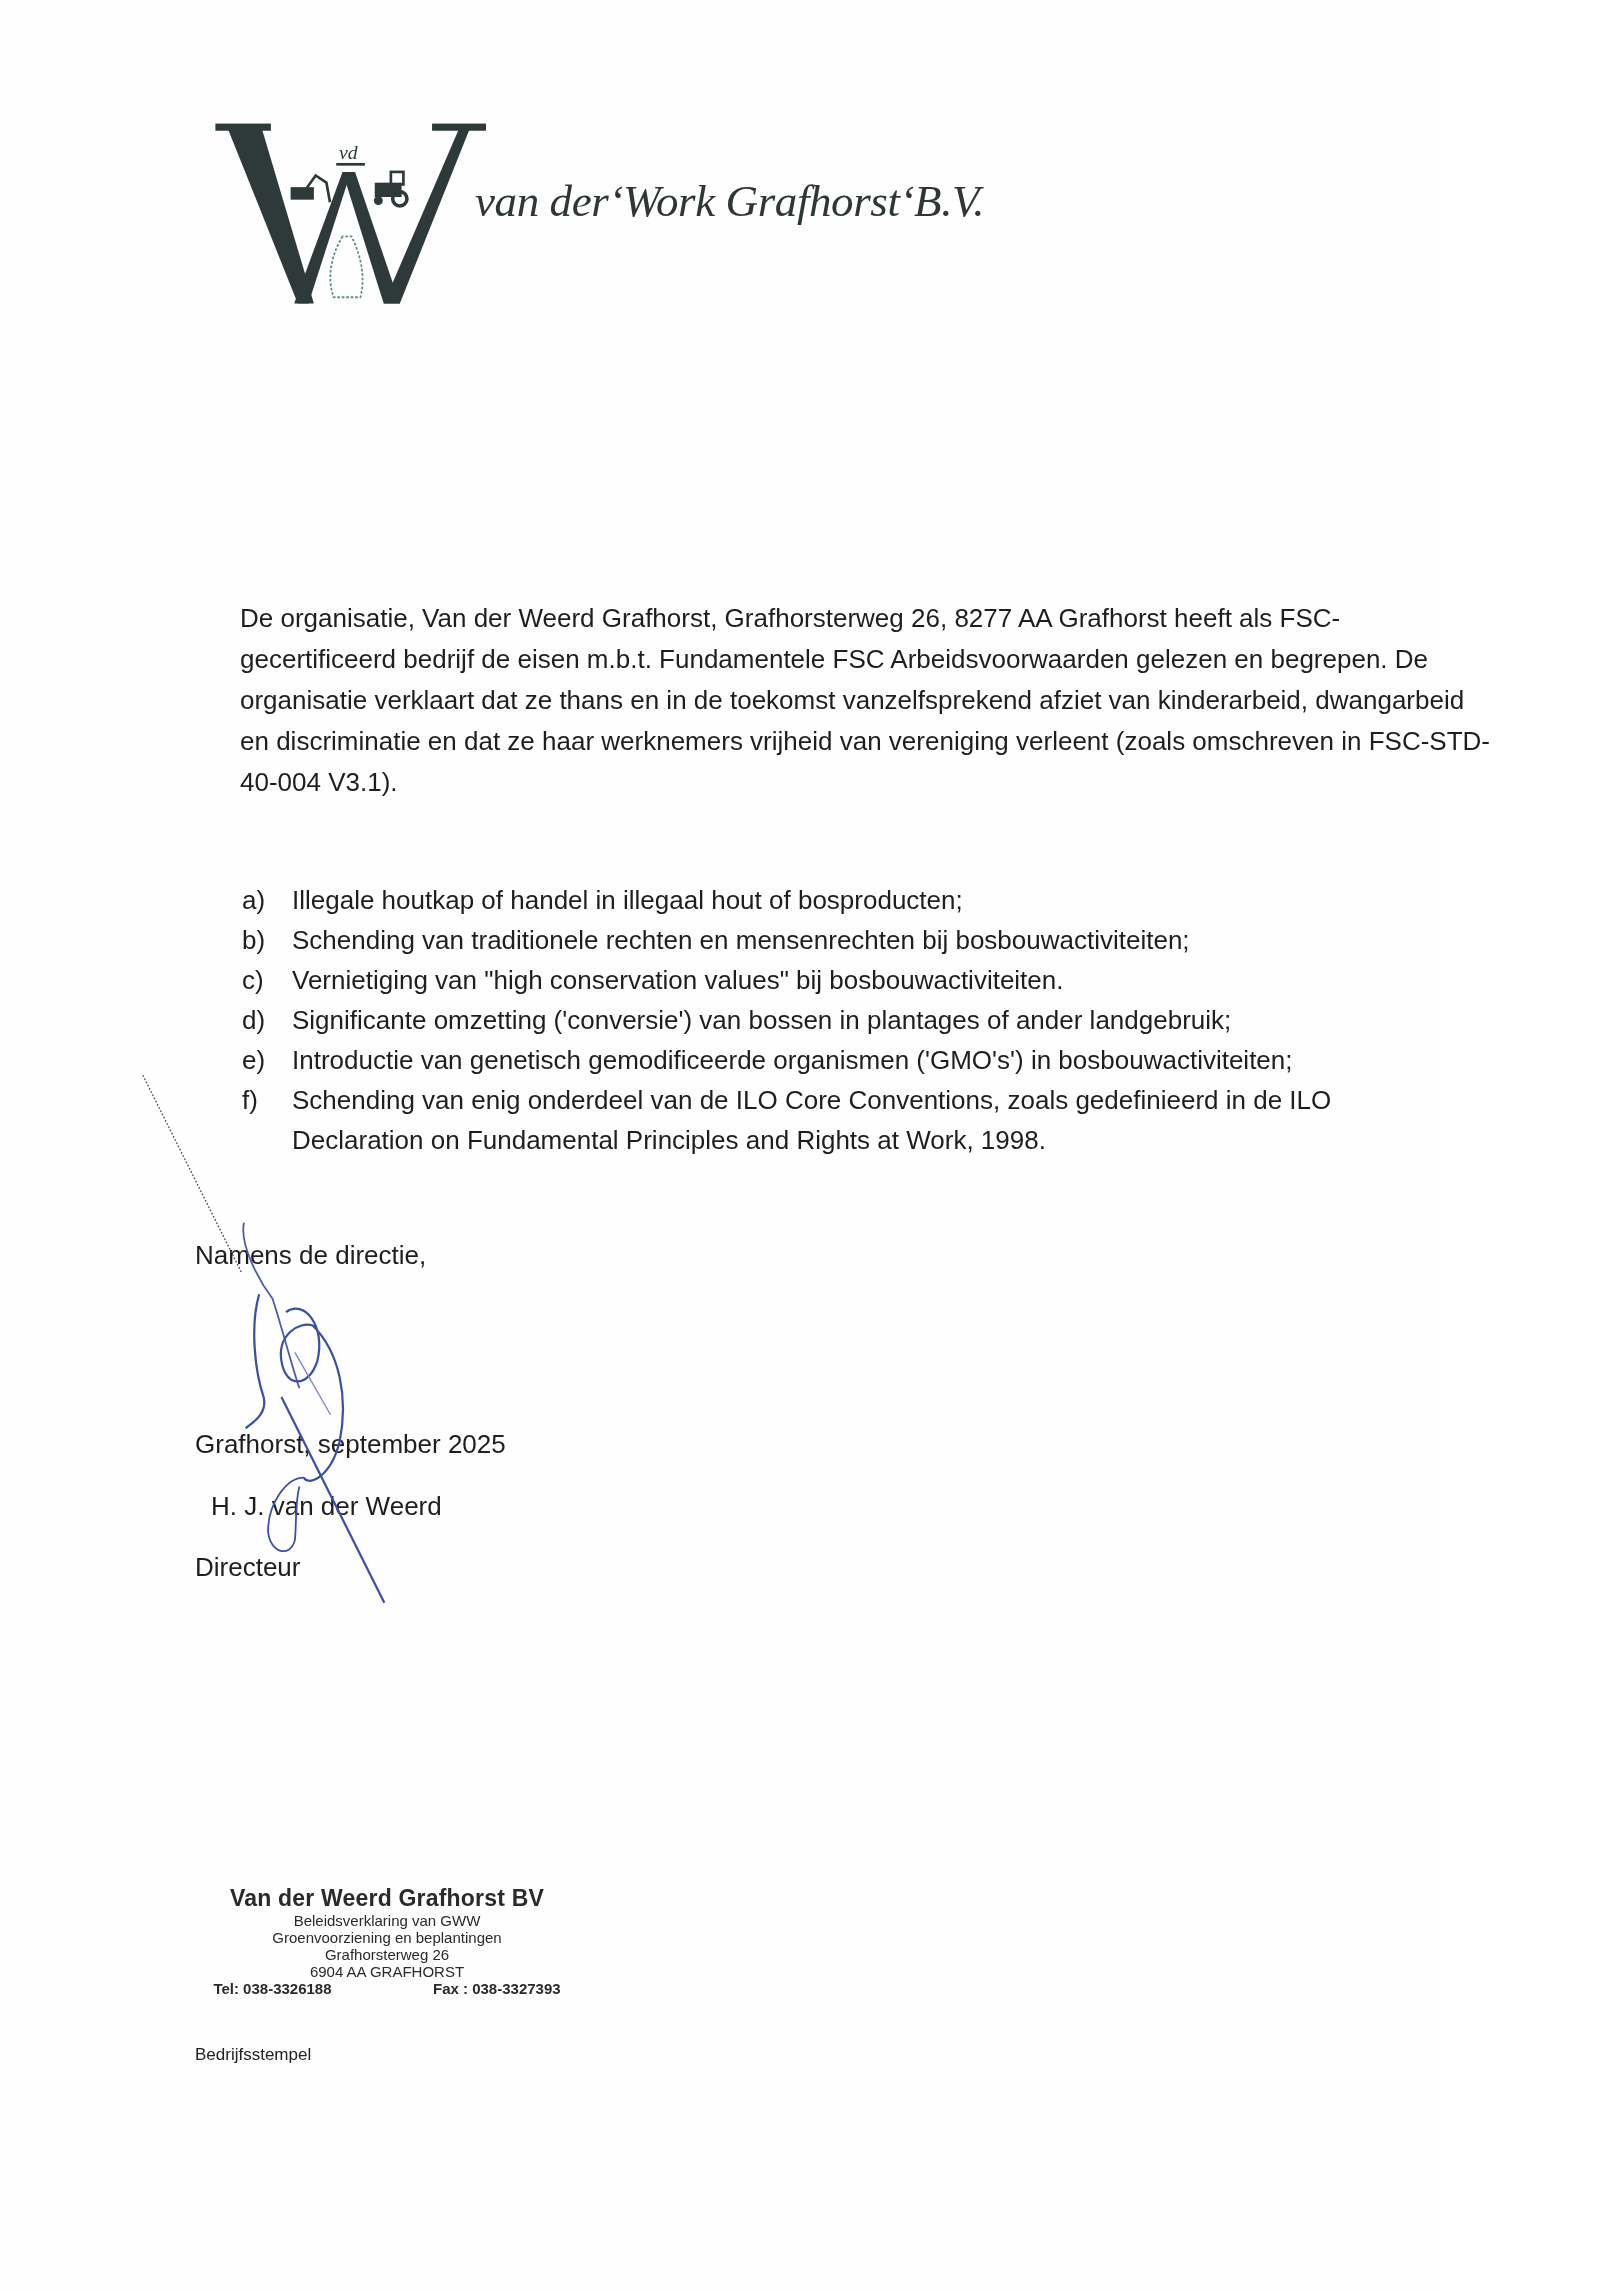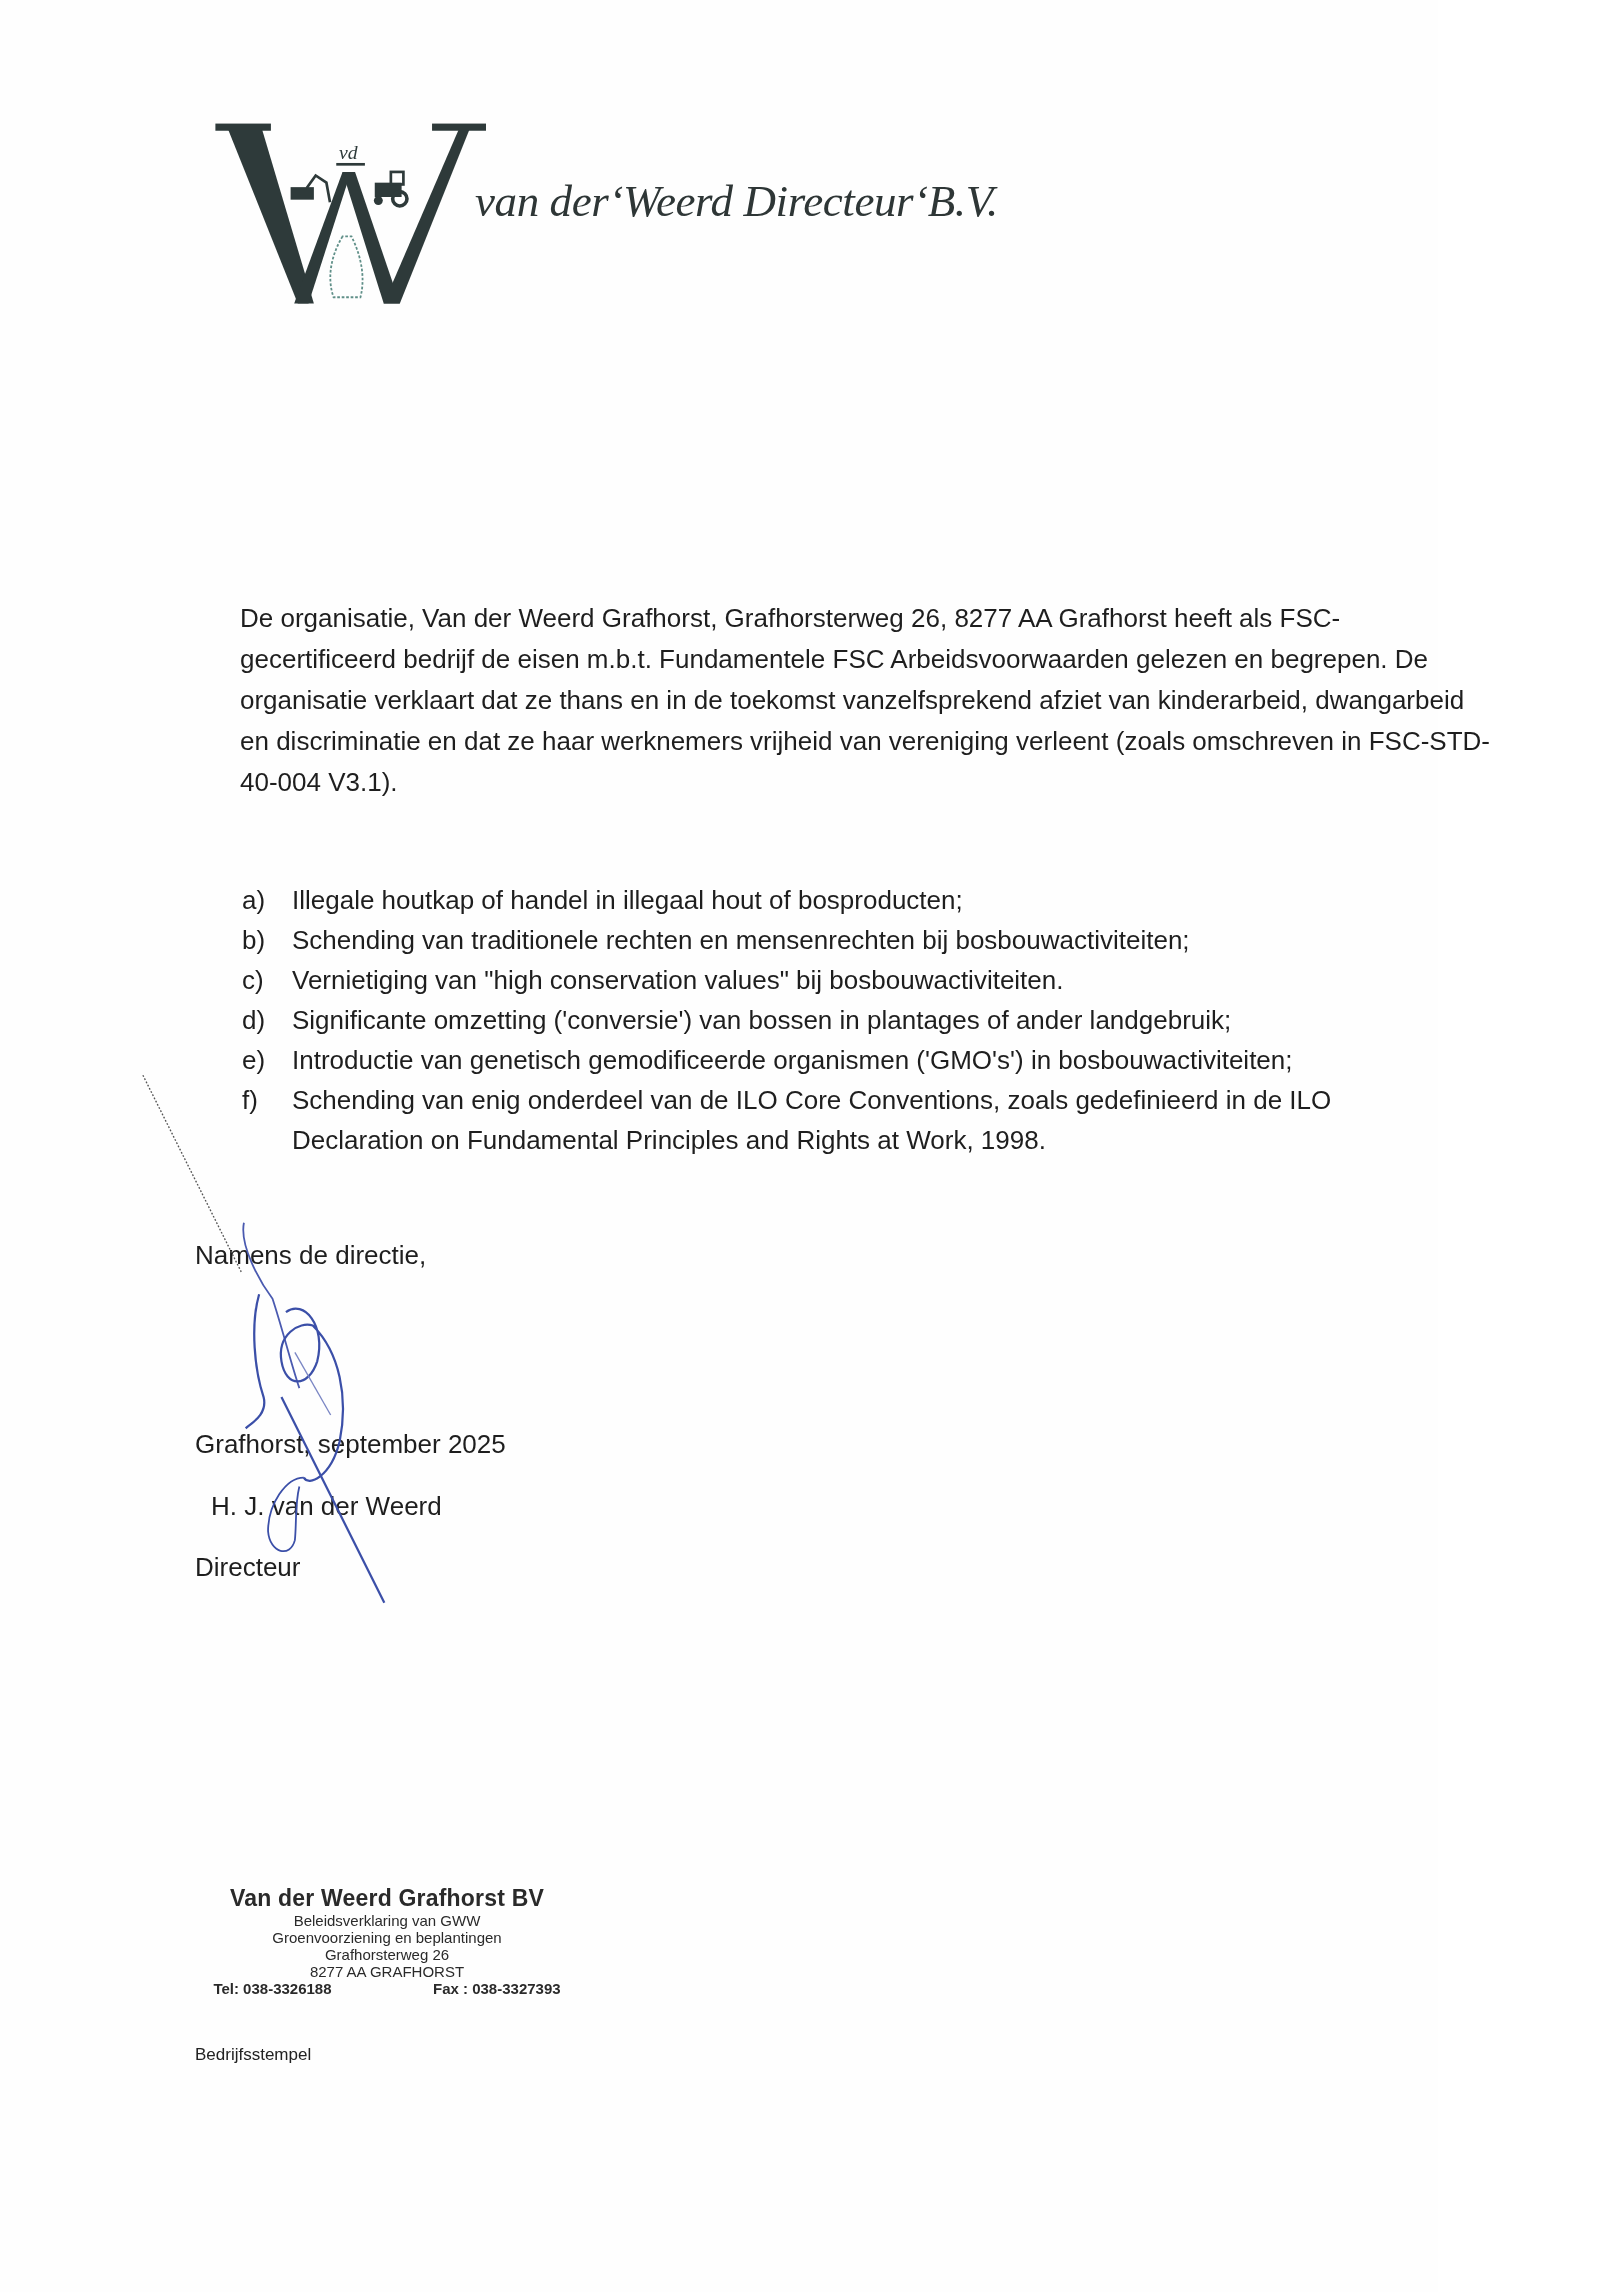--- a/index.html
+++ b/index.html
@@ -82,21 +82,21 @@
       <polyline points="110,76 120,62 132,70 136,92" fill="none" stroke="#2e3a3a" stroke-width="3"></polyline>
 
       <rect x="186" y="70" width="30" height="16" fill="#2e3a3a"></rect>
       <rect x="204" y="58" width="14" height="14" fill="none" stroke="#2e3a3a" stroke-width="3"></rect>
       <circle cx="190" cy="90" r="5" fill="#2e3a3a"></circle>
       <circle cx="214" cy="88" r="8" fill="none" stroke="#2e3a3a" stroke-width="4"></circle>
 
       <path d="M150,130 C138,150 132,175 140,198 L170,198 C176,175 170,150 160,130 Z" fill="none" stroke="#5f8f88" stroke-width="2" stroke-dasharray="3,2"></path>
     </svg>
   </div>
-  <div class="company-name">van der‘Weerd Directeur‘B.V.</div>
+  <div class="company-name">van der‘Work Grafhorst‘B.V.</div>
 
 
   <div class="para p1">De organisatie, Van der Weerd Grafhorst, Grafhorsterweg 26, 8277 AA Grafhorst heeft als FSC-gecertificeerd bedrijf de eisen m.b.t. Fundamentele FSC Arbeidsvoorwaarden gelezen en begrepen. De organisatie verklaart dat ze thans en in de toekomst vanzelfsprekend afziet van kinderarbeid, dwangarbeid en discriminatie en dat ze haar werknemers vrijheid van vereniging verleent (zoals omschreven in FSC-STD-40-004 V3.1).</div>
 
   <ul class="list">
     <li>
         <span class="mark">a)</span>
         <span class="txt">Illegale houtkap of handel in illegaal hout of bosproducten;</span>
       </li>
     <li>
@@ -134,21 +134,21 @@
     <path d="M200,470 C180,470 160,500 160,530 C162,555 185,560 190,540 C192,520 190,500 195,480" fill="none" stroke="#3b4fa8" stroke-width="2"></path>
     <line x1="175" y1="380" x2="290" y2="610" stroke="#3b4fa8" stroke-width="2.5"></line>
     <line x1="190" y1="330" x2="230" y2="400" stroke="#7a86c4" stroke-width="1.5"></line>
   </svg>
 
   <div class="stamp">
     <div class="s-name">Van der Weerd Grafhorst BV</div>
     <div class="s-line">Beleidsverklaring van GWW</div>
     <div class="s-line">Groenvoorziening en beplantingen</div>
     <div class="s-line">Grafhorsterweg 26</div>
-    <div class="s-line">8277 AA  GRAFHORST</div>
+    <div class="s-line">6904 AA  GRAFHORST</div>
     <div class="s-contact">
       <span>Tel: 038-3326188</span>
       <span>Fax : 038-3327393</span>
     </div>
   </div>
   <div class="stamp-label">Bedrijfsstempel</div>
 
 </div>
 
 

